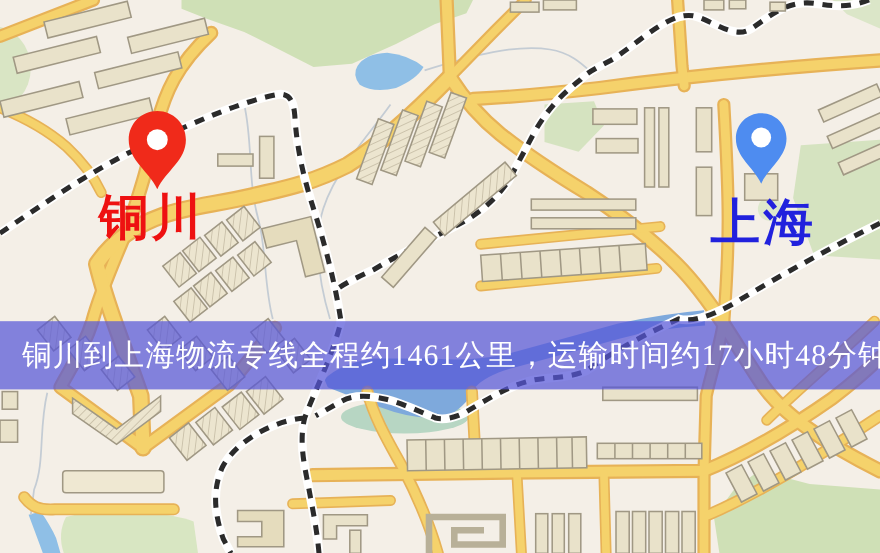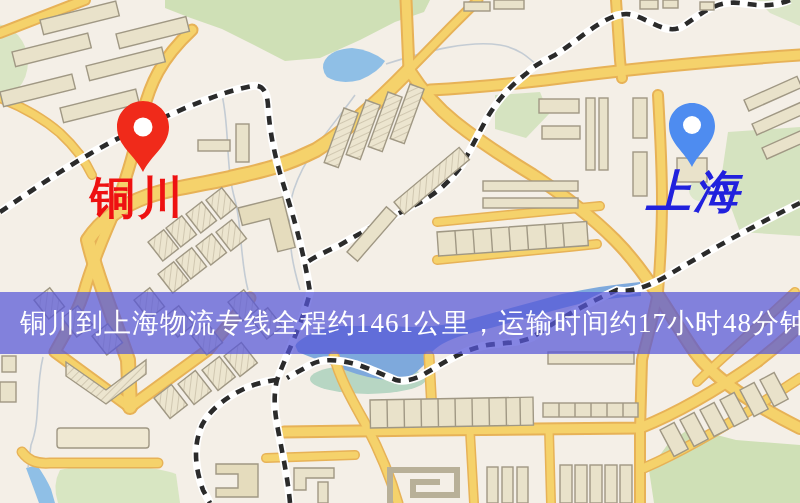--- a/index.html
+++ b/index.html
@@ -9,21 +9,21 @@
     background:#f4efe7;
   }
   .stage svg{position:absolute;left:0;top:0;}
   .city-label{
     position:absolute;font-weight:bold;font-size:45px;line-height:45px;
     font-family:"Liberation Serif","DejaVu Serif",serif;
     letter-spacing:3px;white-space:nowrap;user-select:none;
     text-shadow:0 0 1px rgba(255,255,255,.25);
   }
   .origin-label{left:90px;top:176px;color:#ee1111;}
-  .dest-label{left:646px;top:170px;color:#2121dd;font-style:italic;}
+  .dest-label{left:646px;top:180px;color:#2121dd;}
   .banner{
     position:absolute;left:0;top:292px;width:800px;height:62px;
     background:rgba(86,86,216,0.72);
     display:flex;align-items:center;
   }
   .banner span{
     display:block;padding-left:20px;color:#ffffff;font-size:27px;
     font-family:"Liberation Serif","DejaVu Serif",serif;
     letter-spacing:1px;white-space:nowrap;
   }

